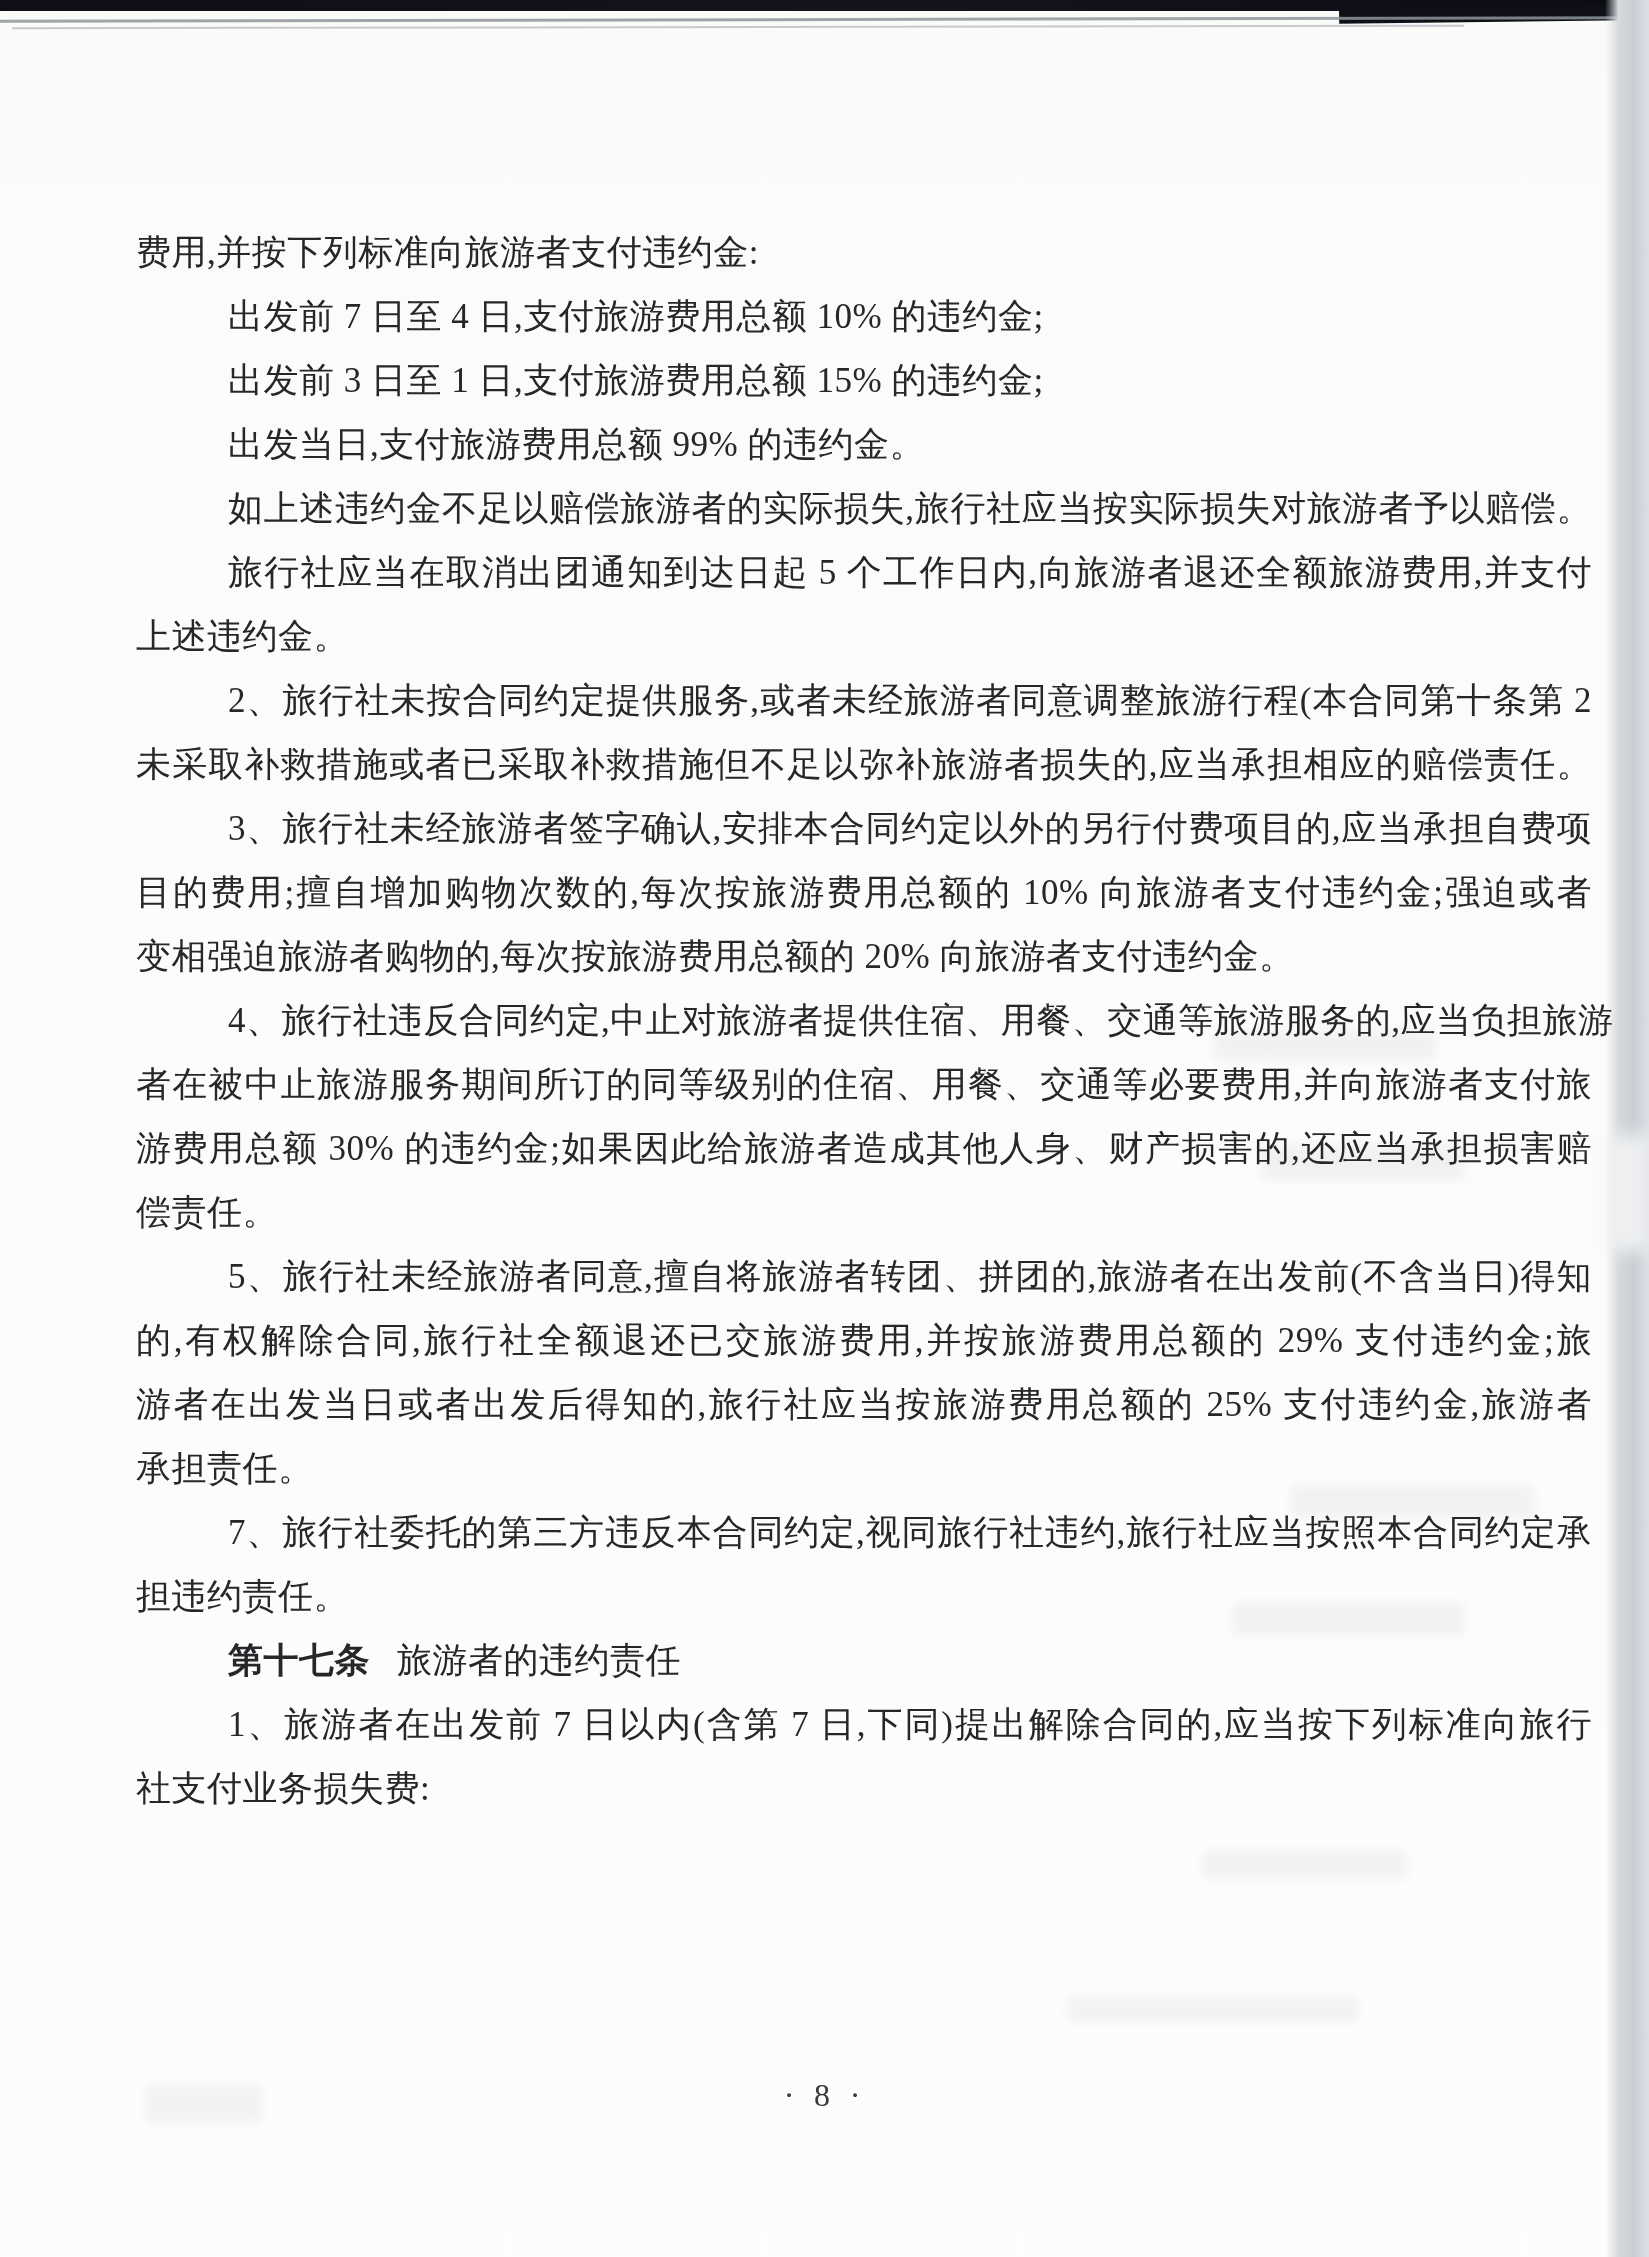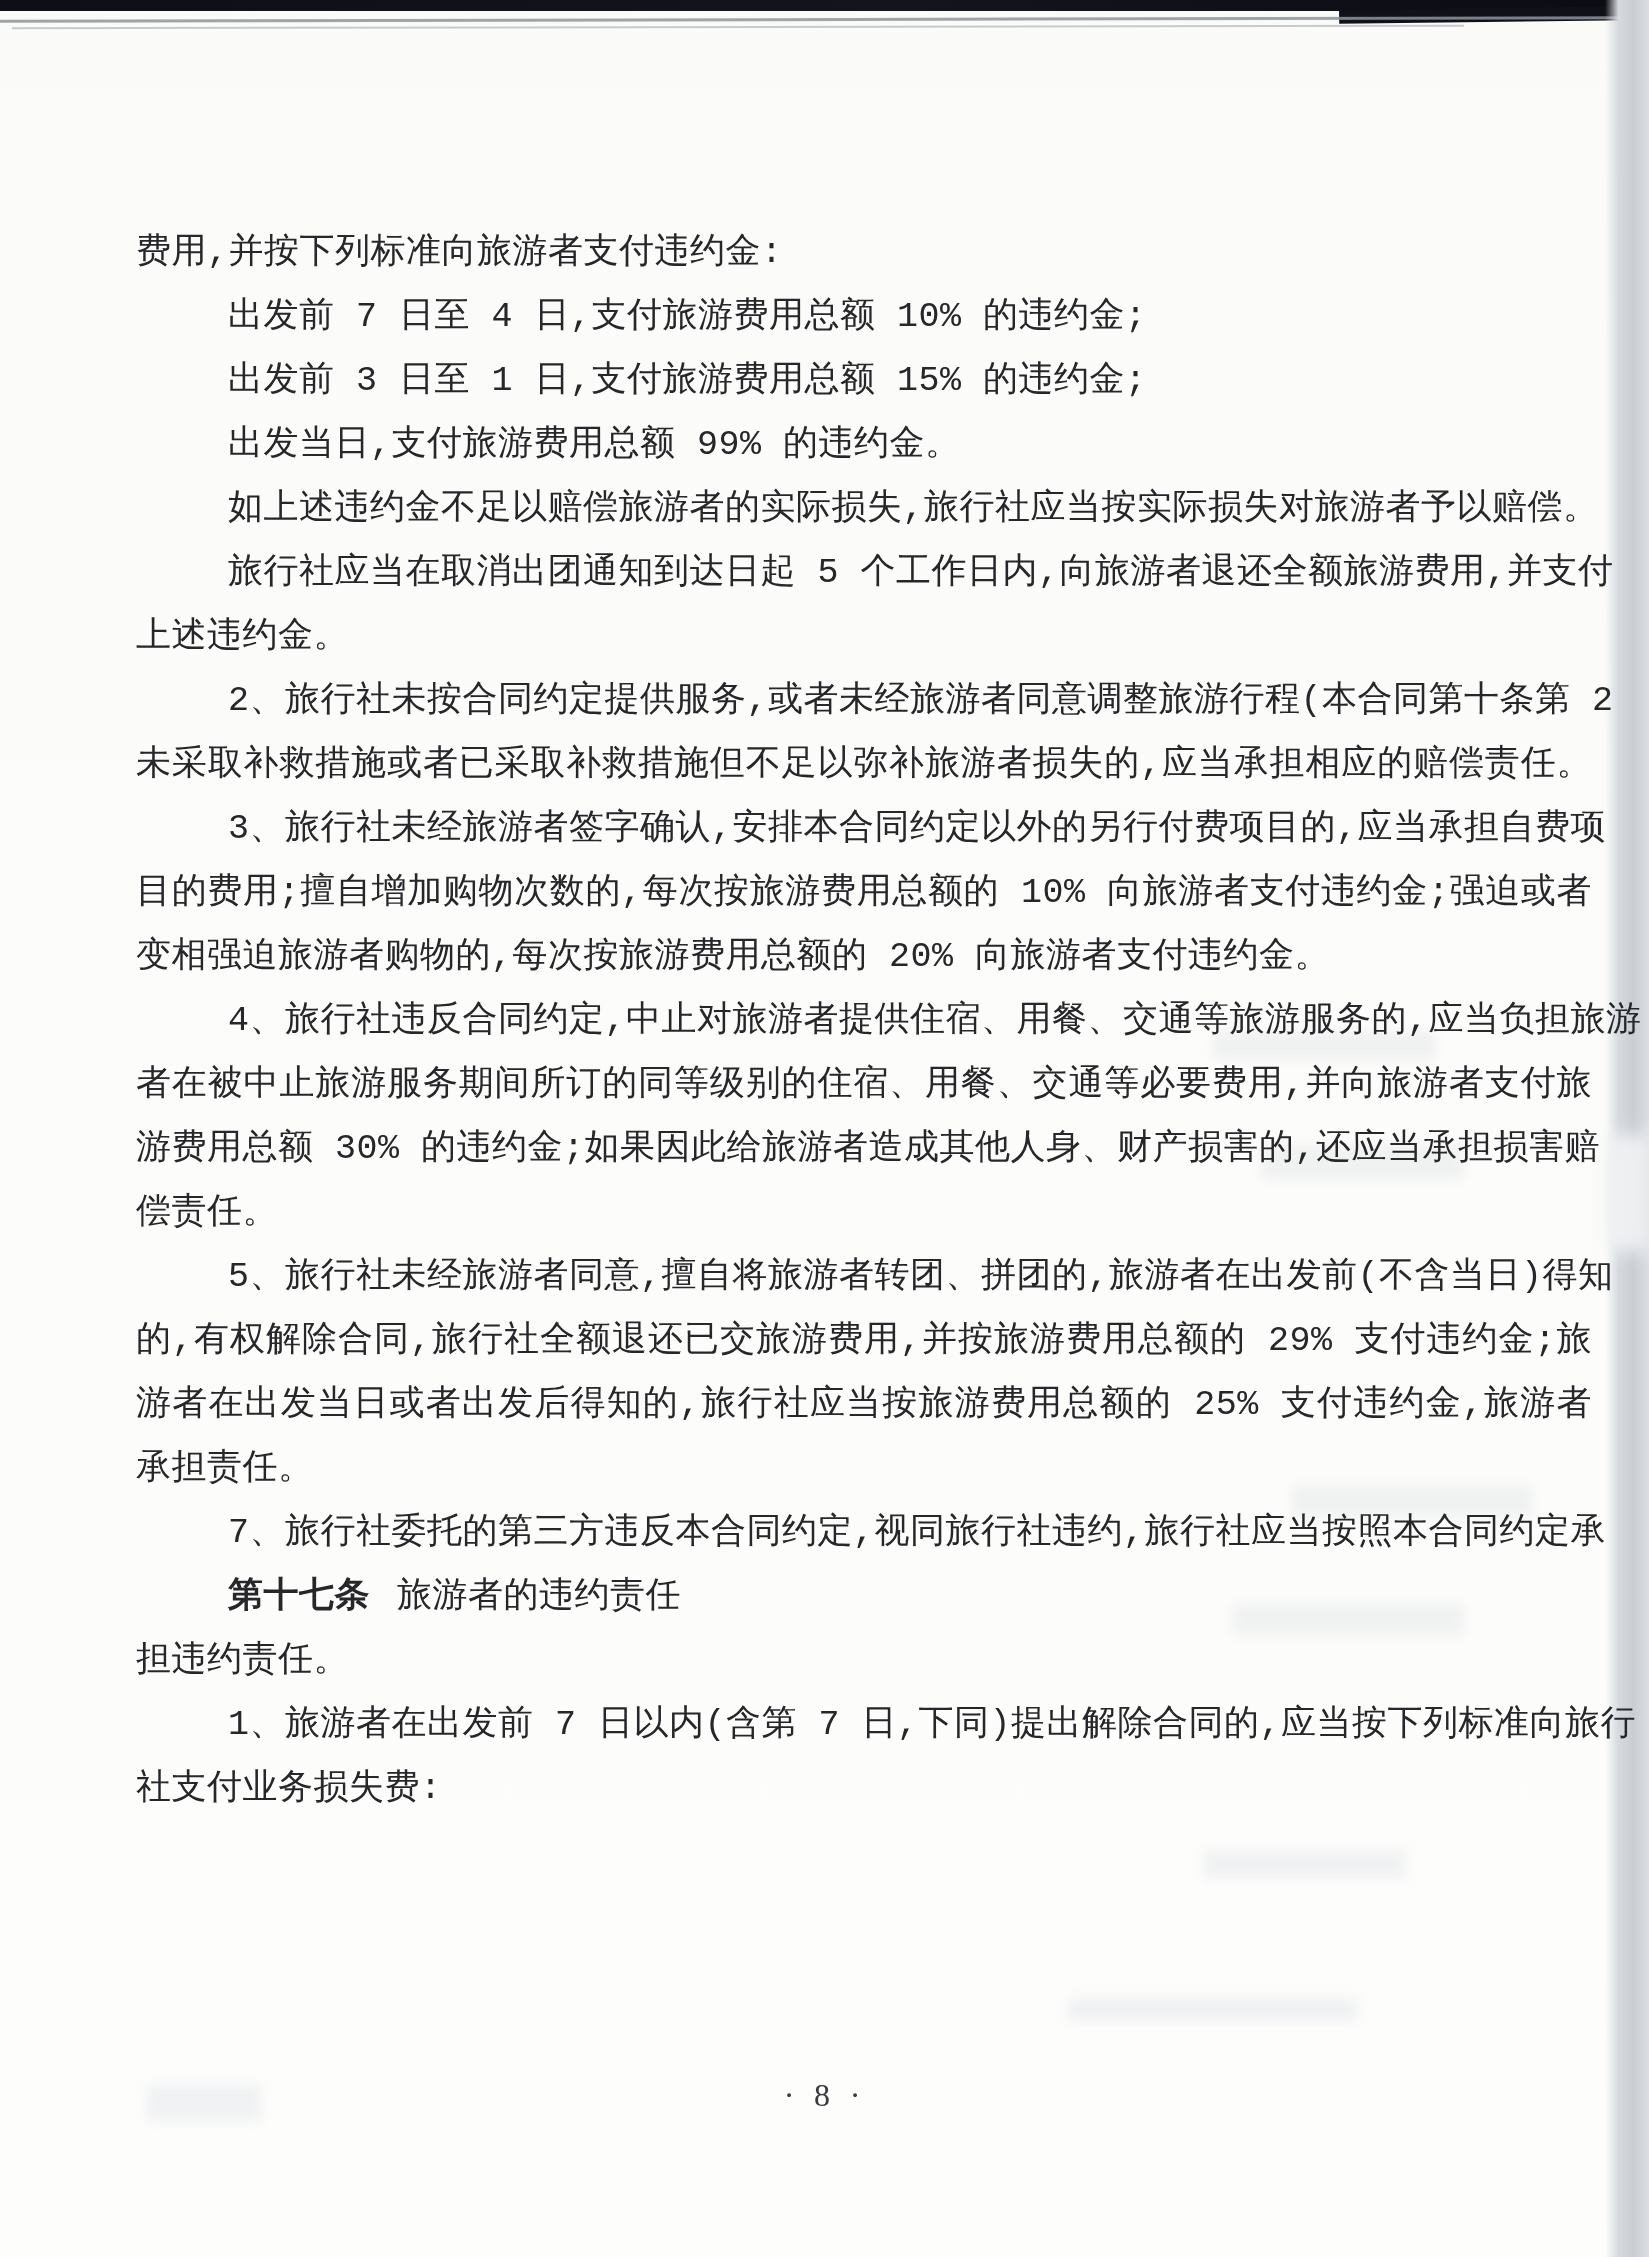--- a/index.html
+++ b/index.html
@@ -41,21 +41,20 @@
     background:#f2f3f4;filter:blur(8.7px);opacity:.9;
   }
   .ghost{
     position:absolute;background:#aeb6c2;opacity:.14;filter:blur(4.9px);border-radius:5.8px;
   }
   
   .doc{
     position:absolute;left:136px;top:221px;width:1456px;
     font-size:35px;line-height:64px;color:var(--ink);
     letter-spacing:0.5px;
-    font-family:Liberation Mono, monospace;
   }
   .line{
     height:64px;white-space:nowrap;overflow:visible;
     text-align:left;
   }
   .line.ind{padding-left:92px;}
   .line.just{text-align:justify;text-align-last:justify;text-justify:inter-character;}
   .line b{font-weight:bold;}
   .pagenum{
     position:absolute;top:2077px;left:0;width:1650px;
@@ -97,21 +96,21 @@
       <div class="line">变相强迫旅游者购物的,每次按旅游费用总额的 20% 向旅游者支付违约金。</div>
       <div class="line ind just">4、旅行社违反合同约定,中止对旅游者提供住宿、用餐、交通等旅游服务的,应当负担旅游</div>
       <div class="line just">者在被中止旅游服务期间所订的同等级别的住宿、用餐、交通等必要费用,并向旅游者支付旅</div>
       <div class="line just">游费用总额 30% 的违约金;如果因此给旅游者造成其他人身、财产损害的,还应当承担损害赔</div>
       <div class="line">偿责任。</div>
       <div class="line ind just">5、旅行社未经旅游者同意,擅自将旅游者转团、拼团的,旅游者在出发前(不含当日)得知</div>
       <div class="line just">的,有权解除合同,旅行社全额退还已交旅游费用,并按旅游费用总额的 29% 支付违约金;旅</div>
       <div class="line just">游者在出发当日或者出发后得知的,旅行社应当按旅游费用总额的 25% 支付违约金,旅游者</div>
       <div class="line">承担责任。</div>
       <div class="line ind just">7、旅行社委托的第三方违反本合同约定,视同旅行社违约,旅行社应当按照本合同约定承</div>
+      <div class="line">担违约责任。</div>
       <div class="line ind"><b>第十七条</b><span style="margin-left: 27px;">旅游者的违约责任</span></div>
-      <div class="line">担违约责任。</div>
       <div class="line ind just">1、旅游者在出发前 7 日以内(含第 7 日,下同)提出解除合同的,应当按下列标准向旅行</div>
       <div class="line">社支付业务损失费:</div>
     </div>
 
   <div class="pagenum">· 8 ·</div>
 </div>
 
 
 </body></html>

